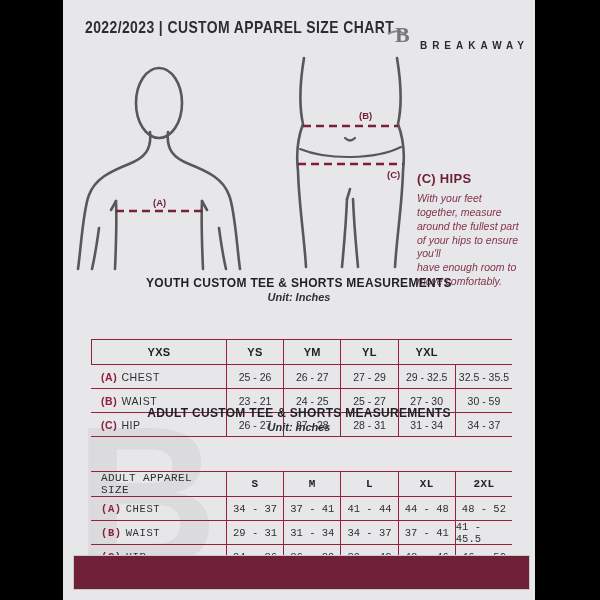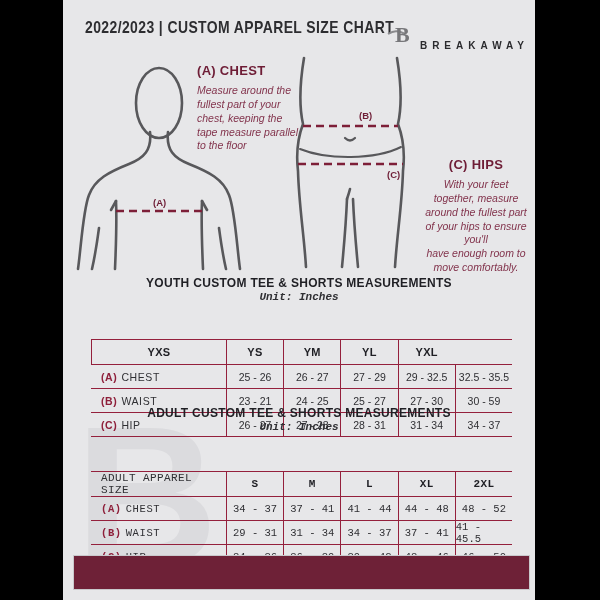--- a/index.html
+++ b/index.html
@@ -17,21 +17,21 @@
 
   
   .guide{position:absolute;left:0;top:55px;width:100%;height:218px;}
   .fig{position:absolute;}
   .g-head{font-size:13px;font-weight:700;color:#6e1d36;letter-spacing:.3px;}
   .g-body{margin-top:6px;font-size:10.5px;font-style:italic;color:#82334c;line-height:1.32;white-space:pre-line;}
   .g-block{position:absolute;}
 
   
   .tbl-title{font-size:12px;font-weight:700;color:#1f1f24;text-align:center;letter-spacing:.3px;}
-  .tbl-unit{font-size:11px;font-style:italic;font-weight:700;color:#2f2f33;text-align:center;margin-top:1px;font-family:Liberation Mono, monospace;}
+  .tbl-unit{font-size:11px;font-style:italic;font-weight:700;color:#2f2f33;text-align:center;margin-top:1px;}
   .size-table{position:absolute;left:28px;width:421px;border-top:1px solid #94203c;}
   .t-row{display:grid;grid-template-columns:135px 1fr 1fr 1fr 1fr 1fr;border-bottom:1px solid #94203c;height:23px;}
   .t-row.head{height:24px;}
   .t-cell{display:flex;align-items:center;justify-content:center;border-left:1px solid #94203c;
           font-size:10.5px;color:#2f2f33;}
   .t-cell.first{border-left:none;justify-content:flex-start;padding-left:10px;letter-spacing:.6px;font-size:10.5px;}
   .t-row.head .t-cell{font-weight:700;color:#1f1f24;font-size:11px;letter-spacing:.4px;}
   .t-row.head .t-cell.first{font-weight:400;color:#2f2f33;}
   .row-key{font-weight:700;color:#8e1f3a;margin-right:4px;}
 
@@ -76,47 +76,39 @@
         <path d="M131 143 C130 165 131 188 132 211"></path>
         <path d="M45 143 L40 152"></path>
         <path d="M131 143 L136 152"></path>
         <path d="M28 170 C26 185 24 198 21 211"></path>
         <path d="M148 170 C150 185 152 198 155 211"></path>
       </g>
       <path d="M45 153 H131" stroke="#7d1f38" stroke-width="2.4" stroke-dasharray="8 5" fill="none"></path>
       <text x="82" y="148" font-size="9.5" font-weight="700" fill="#6e1d36">(A)</text>
     </svg>
 
-    <div class="g-block" style="left:134px;top:8px;width:104px;">
-      <div class="g-head">(A) CHEST</div>
-      <div class="g-body">Measure around the
-fullest part of your
-chest, keeping the
-tape measure parallel
-to the floor</div>
-    </div>
 
     <svg class="fig" style="left:220px;top:1px;" width="135" height="214" viewBox="0 0 135 214">
       <g fill="none" stroke="#58585b" stroke-width="2.6" stroke-linecap="round">
         <path d="M21 2 C17 26 16 50 20 68 C14 84 13 98 15 115 C16 150 21 178 23 211"></path>
         <path d="M114 2 C118 26 119 50 115 68 C121 84 122 98 120 115 C119 150 114 178 112 211"></path>
         <path d="M62 82 Q 67 87 72 82" stroke-width="2.2"></path>
         <path d="M17 93 C 44 104 92 104 118 91" stroke-width="2"></path>
         <path d="M67 133 C 66 137 65 140 64 143"></path>
         <path d="M64 143 C 63 167 61 190 59 211"></path>
         <path d="M70 143 C 71 167 73 190 75 211"></path>
       </g>
       <path d="M20 70 H115" stroke="#7d1f38" stroke-width="2.4" stroke-dasharray="8 5" fill="none"></path>
       <text x="76" y="63" font-size="9.5" font-weight="700" fill="#6e1d36">(B)</text>
       <path d="M15 108 H120" stroke="#7d1f38" stroke-width="2.4" stroke-dasharray="8 5" fill="none"></path>
       <text x="104" y="122" font-size="9.5" font-weight="700" fill="#6e1d36">(C)</text>
     </svg>
 
 
-    <div class="g-block" style="left:354px;top:102px;width:118px;text-align:center;">
+    <div class="g-block" style="left:354px;top:116px;width:118px;">
       <div class="g-head">(C) HIPS</div>
       <div class="g-body">With your feet
 together, measure
 around the fullest part
 of your hips to ensure
 you'll
 have enough room to
 move comfortably.</div>
     </div>
   </div>

